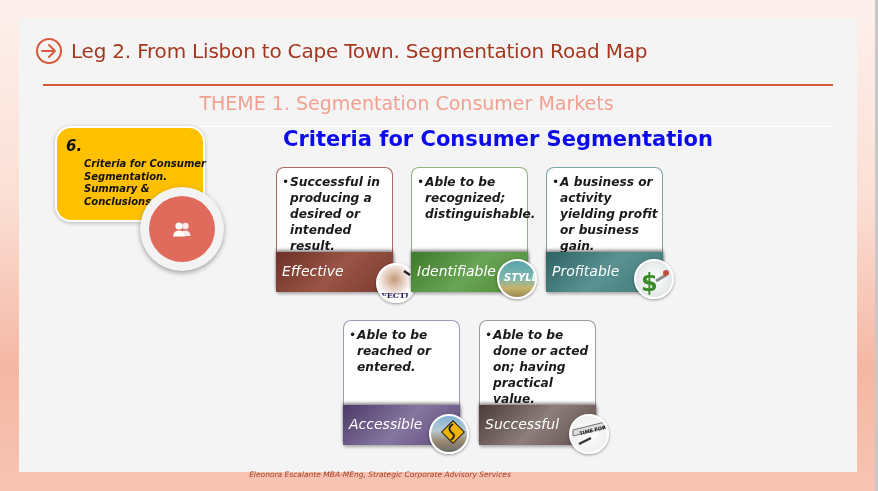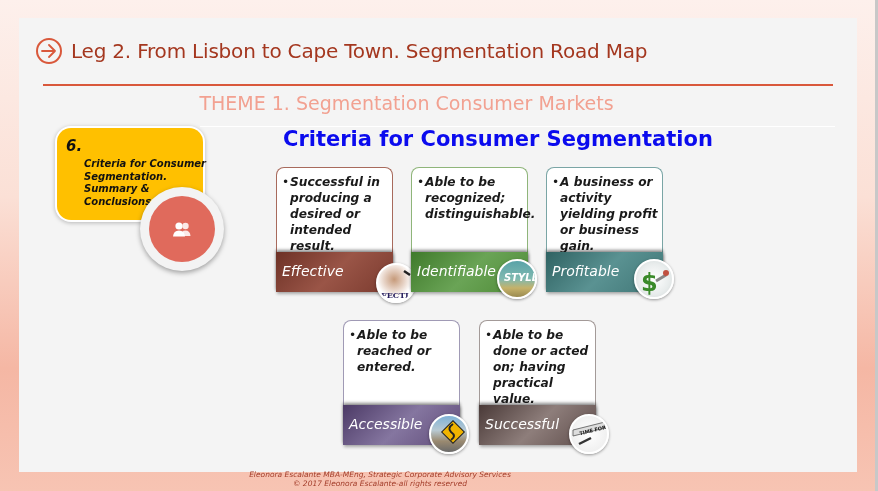--- a/index.html
+++ b/index.html
@@ -155,15 +155,14 @@
           <path d="M2 14 L34 6 L34 12 L2 20 Z" fill="#ddd" stroke="#555" stroke-width="0.8"></path>
           <text x="8" y="17" font-size="5" font-weight="bold" fill="#222" transform="rotate(-14 18 14)">TIME FOR ACTION</text>
           <path d="M8 28 L20 22" stroke="#333" stroke-width="2.5"></path>
         </svg>
     </div>
   </div>
 
 
   <div class="footer">
     <div>Eleonora Escalante MBA-MEng, Strategic Corporate Advisory Services</div>
-    <div>© 2017 Eleonora Escalante-all rights reserved</div>
   </div>
 </div>
 
 </body></html>

